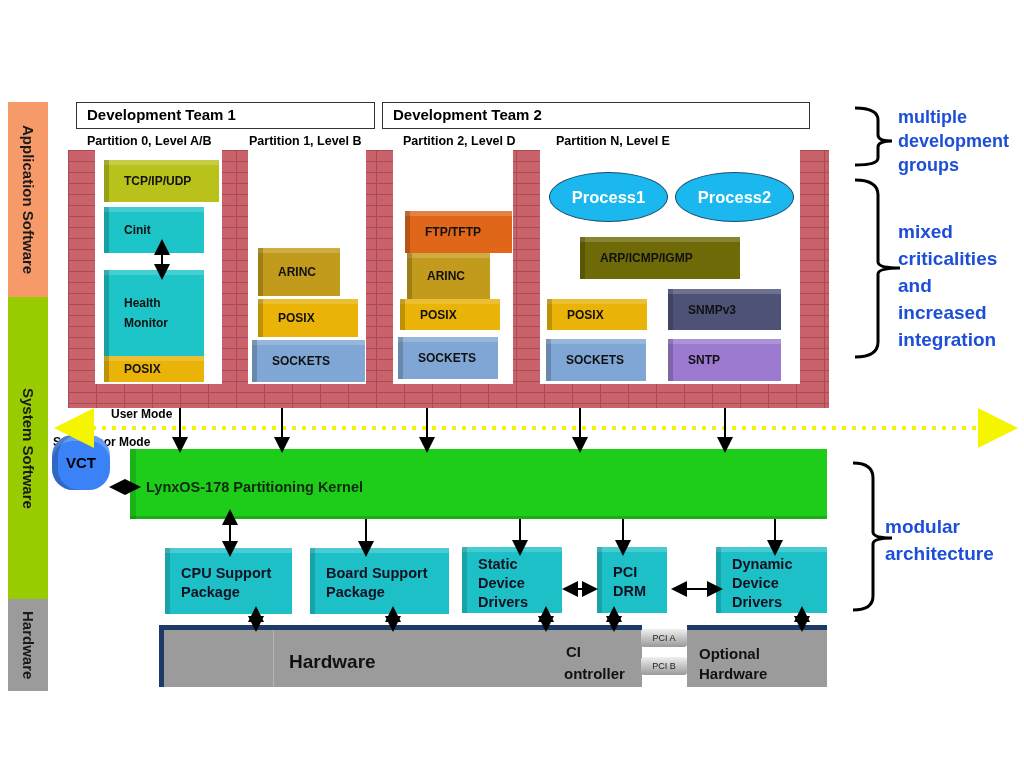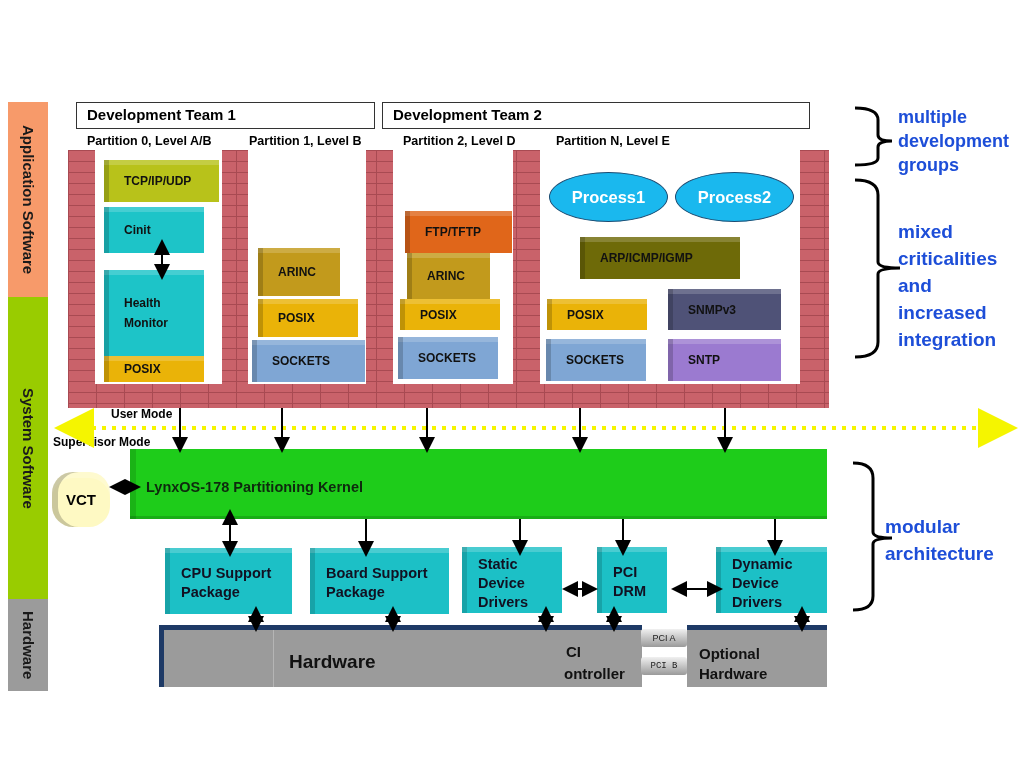--- a/index.html
+++ b/index.html
@@ -33,21 +33,21 @@
   .orange { background: #e0661a; }
   .olive { background: #6e6a08; }
   .slate { background: #4f5277; }
   .lav { background: #9b7ad0; }
 
   .ellipse { position: absolute; border-radius: 50%; background: #1ab8ee; border: 1.5px solid #1c4a70; display: flex; align-items: center; justify-content: center; color: #fff; font-size: 16.5px; }
 
   .mode-label { position: absolute; font-size: 12px; }
 
   .kernel { position: absolute; left: 130px; top: 449px; width: 697px; height: 70px; background: #1ecc1a; box-shadow: inset 6px 0 0 rgba(0,0,0,0.12), inset 0 -3px 0 rgba(0,0,0,0.15); font-size: 14.5px; padding: 30px 0 0 16px; color: #0e2a0e; }
-  .vct { position: absolute; left: 52px; top: 472px; width: 58px; height: 55px; background: #fef9c3; box-shadow: inset 6px 0 0 rgba(0,0,0,0.2), inset 0 6px 0 rgba(255,255,255,0.2); font-size: 15px; display: flex; align-items: center; justify-content: center; border-radius: 21px; }
+  .vct { position: absolute; left: 52px; top: 435px; width: 58px; height: 55px; background: #3b82f6; box-shadow: inset 6px 0 0 rgba(0,0,0,0.2), inset 0 6px 0 rgba(255,255,255,0.2); font-size: 15px; display: flex; align-items: center; justify-content: center; border-radius: 21px; }
 
   .drv { position: absolute; background: #1cc0c6; font-size: 14.5px; padding: 16px 0 0 16px; line-height: 19px; color: #112; box-shadow: inset 5px 0 0 rgba(0,0,0,0.15), inset 0 5px 0 rgba(255,255,255,0.2); }
 
   .hw { position: absolute; background: #9b9b9b; border-top: 5px solid #1e3a66; border-left: 5px solid #1e3a66; font-size: 15px; color: #111; }
   .hw-text { position: absolute; line-height: 20px; }
   .pci-pill { position: absolute; left: 641px; width: 46px; height: 18px; border-radius: 3px; background: linear-gradient(#f0f0f0, #9a9a9a); font-size: 9px; font-weight: normal; color: #222; display: flex; align-items: center; justify-content: center; }
 
   .ann { position: absolute; font-size: 18px; line-height: 24px; color: #1d4ed8; }
   svg.overlay { position: absolute; left: 0; top: 0; pointer-events: none; }
 </style>
@@ -166,21 +166,21 @@
   <span style="display:block;width:75px;">Dynamic Device Drivers</span>
 </div>
 
 <div class="hw" style="left:159px;top:625px;width:483px;height:62px;">
   <div style="position:absolute;left:109px;top:0;width:1px;height:57px;background:#b5b5b5;"></div>
   <div class="hw-text" style="left:125px;top:22px;font-size:19px;">Hardware</div>
   <div class="hw-text" style="left:402px;top:12px;">CI</div>
   <div class="hw-text" style="left:400px;top:34px;">ontroller</div>
 </div>
 <div class="pci-pill" style="top:629px;">PCI A</div>
-<div class="pci-pill" style="top:657px;font-family:Liberation Mono, monospace;">PCI B</div>
+<div class="pci-pill" style="top:657px;">PCI B</div>
 <div class="hw" style="left:687px;top:625px;width:140px;height:62px;border-left:none;">
   <div class="hw-text" style="left:12px;top:14px;width:90px;">Optional Hardware</div>
 </div>
 
 <div class="ann" style="left:898px;top:105px;">
   <div>multiple</div>
   <div>development</div>
   <div>groups</div>
 </div>
 <div class="ann" style="left:898px;top:218px;font-size:19px;line-height:27px;">

